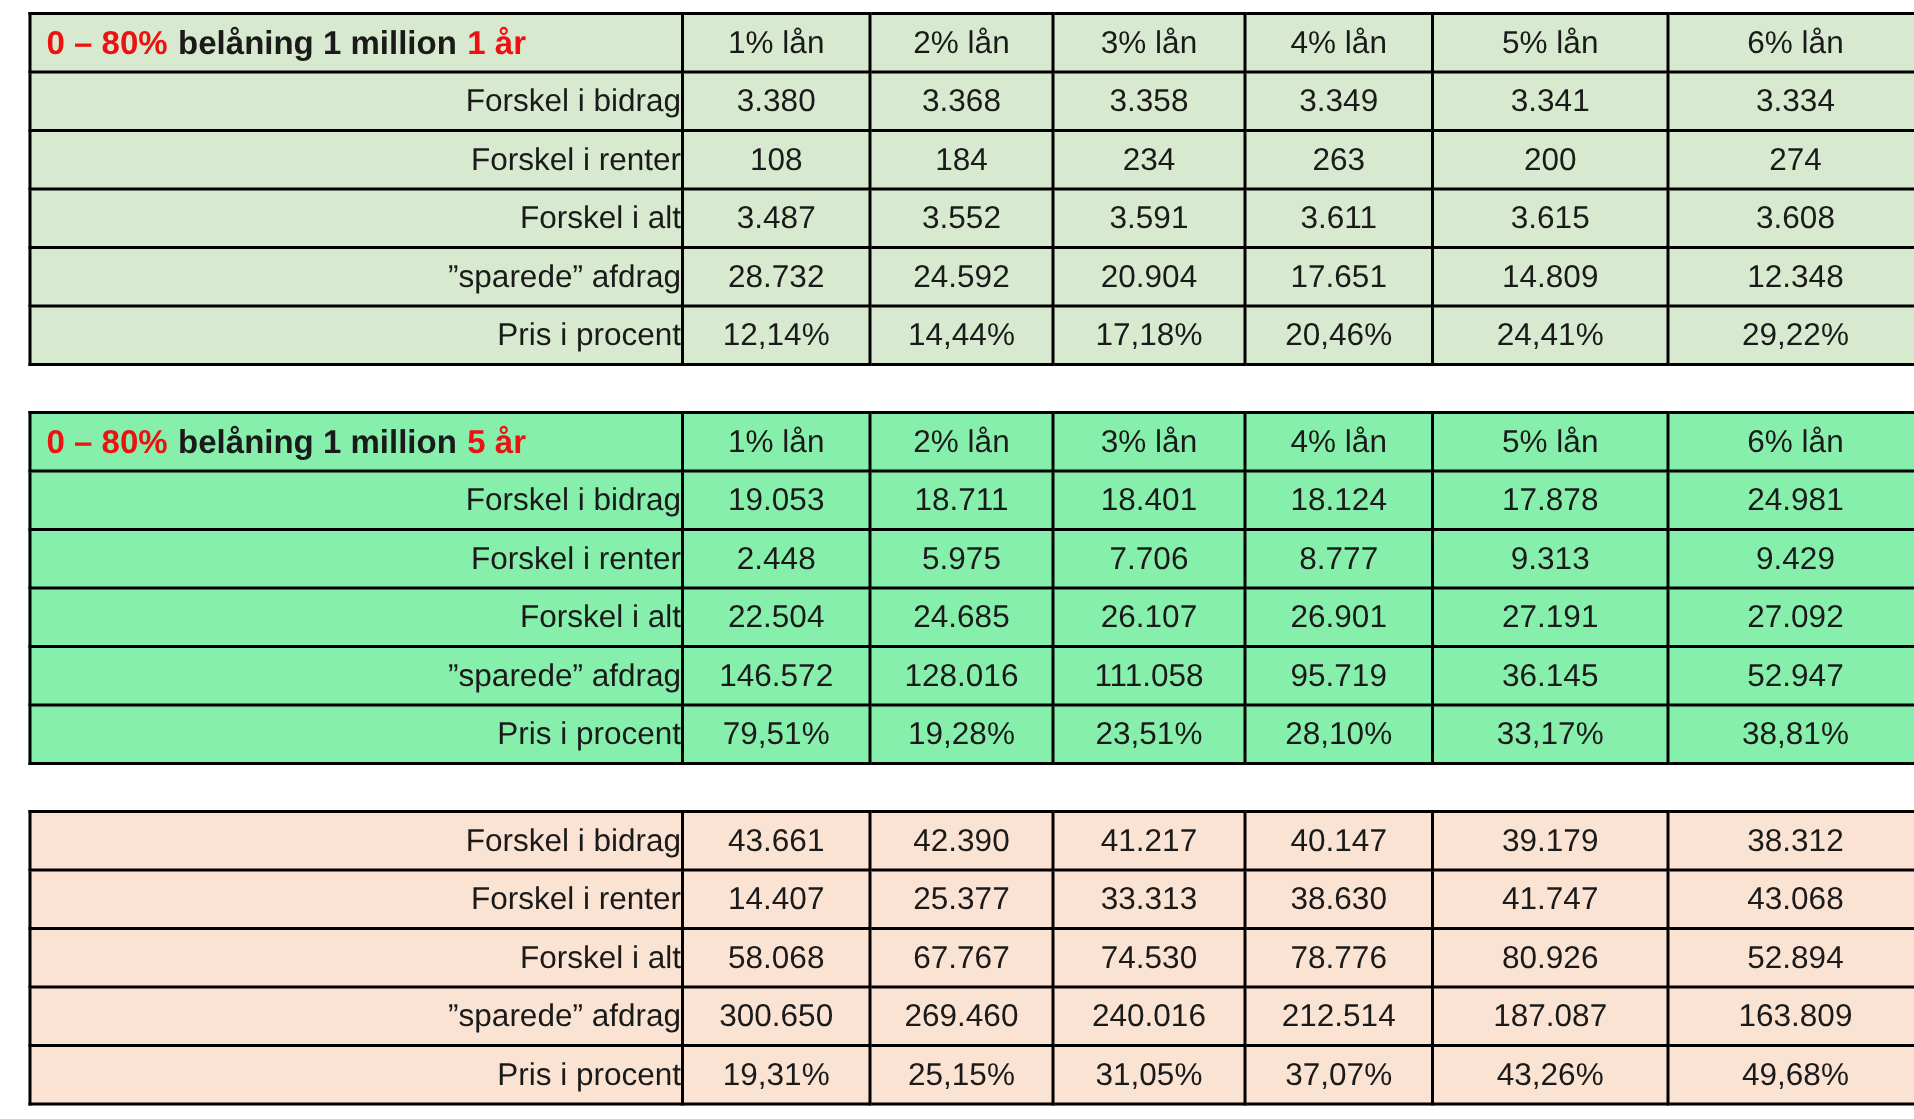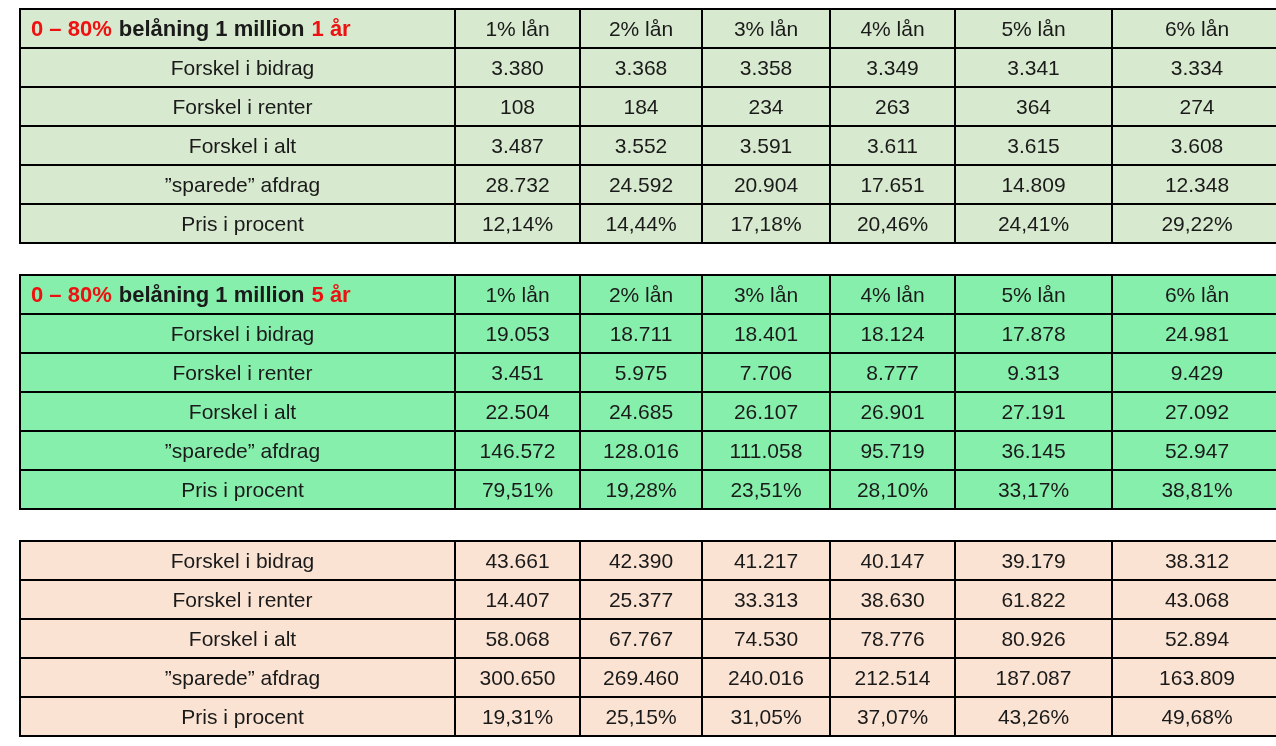--- a/index.html
+++ b/index.html
@@ -28,21 +28,21 @@
     overflow: hidden;
   }
   td.title-cell {
     text-align: left;
     padding-left: 10px;
     font-weight: bold;
     font-size: 22px;
   }
   td.title-cell span + span { margin-left: 7px; }
   td.row-label {
-    text-align: center;
+    text-align: right;
     padding-left: 10px;
   }
   td.col-header, td.value-cell {
     text-align: center;
   }
   .red-text { color: var(--accent-red, #ee1111); }
 </style>
 </head>
 <body style="background: rgb(255, 255, 255);">
 
@@ -75,21 +75,21 @@
           <td class="value-cell">3.349</td>
           <td class="value-cell">3.341</td>
           <td class="value-cell">3.334</td>
         </tr>
         <tr>
           <td class="row-label">Forskel i renter</td>
           <td class="value-cell">108</td>
           <td class="value-cell">184</td>
           <td class="value-cell">234</td>
           <td class="value-cell">263</td>
-          <td class="value-cell">364</td>
+          <td class="value-cell">200</td>
           <td class="value-cell">274</td>
         </tr>
         <tr>
           <td class="row-label">Forskel i alt</td>
           <td class="value-cell">3.487</td>
           <td class="value-cell">3.552</td>
           <td class="value-cell">3.591</td>
           <td class="value-cell">3.611</td>
           <td class="value-cell">3.615</td>
           <td class="value-cell">3.608</td>
@@ -138,21 +138,21 @@
           <td class="row-label">Forskel i bidrag</td>
           <td class="value-cell">19.053</td>
           <td class="value-cell">18.711</td>
           <td class="value-cell">18.401</td>
           <td class="value-cell">18.124</td>
           <td class="value-cell">17.878</td>
           <td class="value-cell">24.981</td>
         </tr>
         <tr>
           <td class="row-label">Forskel i renter</td>
-          <td class="value-cell">3.451</td>
+          <td class="value-cell">2.448</td>
           <td class="value-cell">5.975</td>
           <td class="value-cell">7.706</td>
           <td class="value-cell">8.777</td>
           <td class="value-cell">9.313</td>
           <td class="value-cell">9.429</td>
         </tr>
         <tr>
           <td class="row-label">Forskel i alt</td>
           <td class="value-cell">22.504</td>
           <td class="value-cell">24.685</td>
@@ -200,21 +200,21 @@
           <td class="value-cell">40.147</td>
           <td class="value-cell">39.179</td>
           <td class="value-cell">38.312</td>
         </tr>
         <tr>
           <td class="row-label">Forskel i renter</td>
           <td class="value-cell">14.407</td>
           <td class="value-cell">25.377</td>
           <td class="value-cell">33.313</td>
           <td class="value-cell">38.630</td>
-          <td class="value-cell">61.822</td>
+          <td class="value-cell">41.747</td>
           <td class="value-cell">43.068</td>
         </tr>
         <tr>
           <td class="row-label">Forskel i alt</td>
           <td class="value-cell">58.068</td>
           <td class="value-cell">67.767</td>
           <td class="value-cell">74.530</td>
           <td class="value-cell">78.776</td>
           <td class="value-cell">80.926</td>
           <td class="value-cell">52.894</td>

